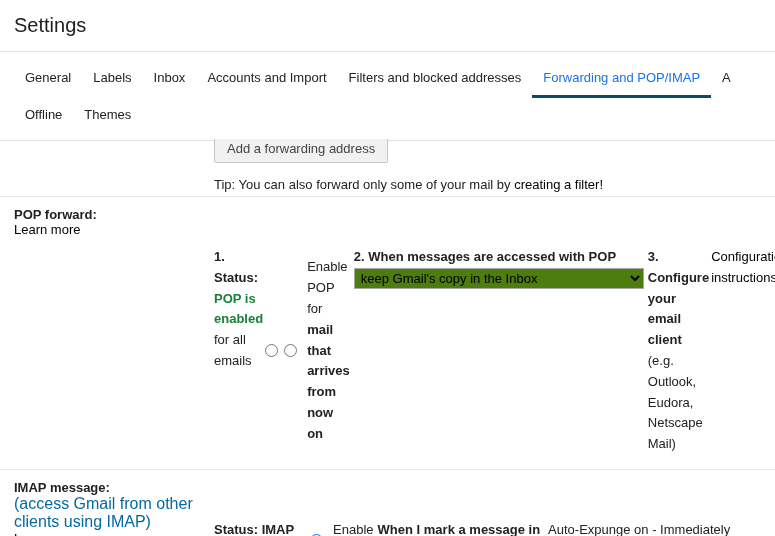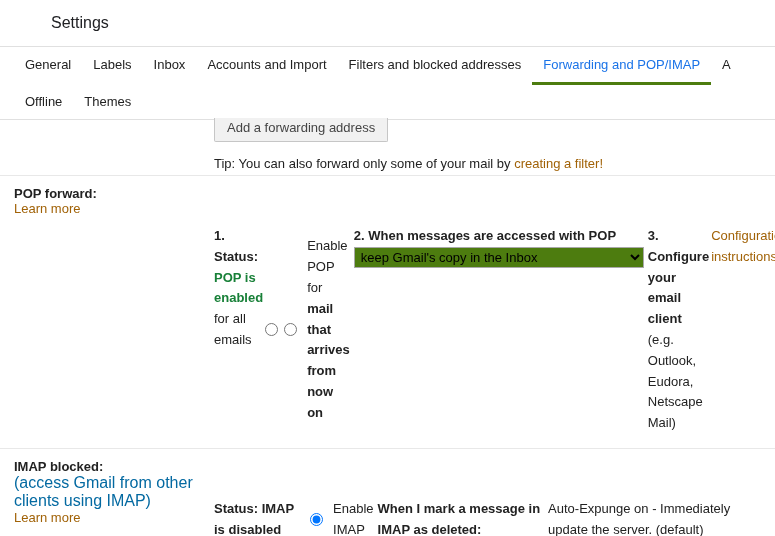--- a/index.html
+++ b/index.html
@@ -6,66 +6,65 @@
   body {
     margin: 0;
     font-family: Arial, Helvetica, sans-serif;
     font-size: 13px;
     color: #222;
     background: #fff;
     width: 775px;
     overflow: hidden;
   }
   .page-title {
-    font-size: 16px;
+    font-size: 20px;
     font-weight: 400;
     color: #202124;
     padding: 14px 0 14px 14px;
     font-family: 'Google Sans', Arial, sans-serif;
-    margin-left: 37px;
   }
   .tabs {
     border-top: 1px solid #e0e0e0;
     border-bottom: 1px solid #e0e0e0;
-    padding: 0 14px;
+    padding: 8px 14px;
     display: flex;
     flex-wrap: wrap;
     gap: 0;
   }
   .tab {
     padding: 10px 11px 10px 11px;
     font-size: 13px;
     color: #222;
     cursor: pointer;
     white-space: nowrap;
   }
   .tab.active {
     color: #1a73e8;
-    border-bottom: 3px solid #4d7c0f;
+    border-bottom: 3px solid #0c4a6e;
     margin-bottom: -1px;
     font-weight: 500;
   }
   .content {
     padding: 0;
   }
   .section {
     display: flex;
     border-bottom: 1px solid #e8e8e8;
     padding: 10px 14px 14px 14px;
   }
   .section-label {
     width: 200px;
     flex-shrink: 0;
     padding-right: 10px;
   }
   .section-label .title { font-weight: bold; font-size: 13px; }
   .section-label .sub { font-size: 16px; color: #0369a1; }
   .section-body { flex: 1; font-size: 13px; line-height: 1.6; display:flex; gap:2px;margin-top:40px;}
   a, .link { color: #1a0dab; text-decoration: none; cursor: pointer; }
-  .link.blue2 { color: #a16207; }
+  .link.blue2 { color: #000000; }
   .btn {
     display: inline-block;
     background: #f1f1f1;
     border: 1px solid #c6c6c6;
     border-radius: 2px;
     padding: 6px 12px;
     font-size: 13px;
     color: #444;
     cursor: pointer;
   }
@@ -139,21 +138,21 @@
       <div style="height:10px"></div>
       <div>
         <span class="bold">3. Configure your email client</span><span> (e.g. Outlook, Eudora, Netscape Mail)</span>
       </div>
       <div><span class="link blue2">Configuration instructions</span></div>
     </div>
   </div>
 
   <div class="section imap-section">
     <div class="section-label">
-      <div class="title">IMAP blocked:</div>
+      <div class="title">IMAP message:</div>
       <div class="sub">(access Gmail from other clients using IMAP)</div>
       <div><span class="link blue2">Learn more</span></div>
     </div>
     <div class="section-body">
       <div class="bold">Status: IMAP is disabled</div>
       <label class="radio-row">
         <input type="radio" name="imap" checked="" style="">
         <span>Enable IMAP</span>
       </label>
       <div style="height:10px"></div>

